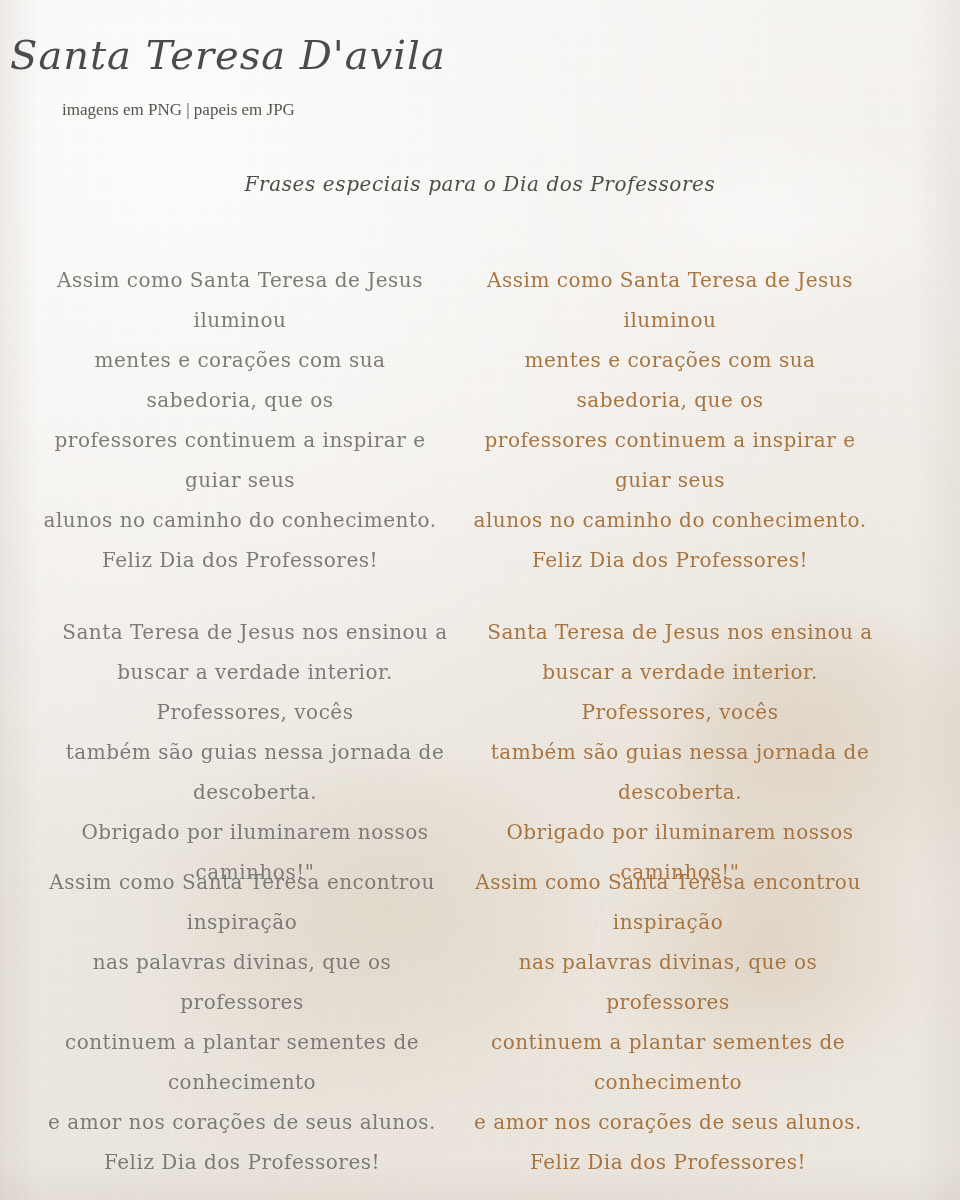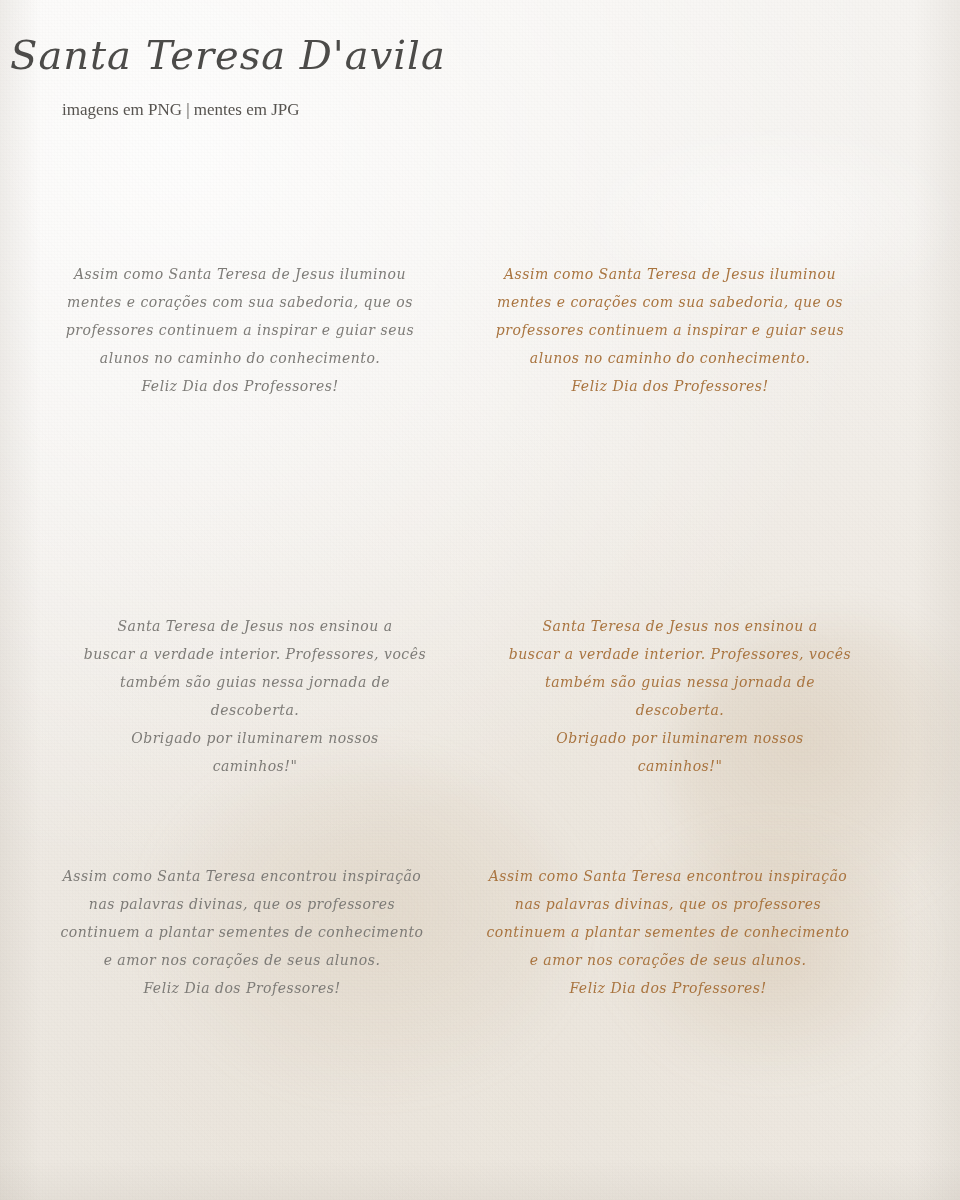--- a/index.html
+++ b/index.html
@@ -122,22 +122,21 @@
   }
   .row-1 { height: 300px; }
   .row-2 { height: 300px; }
   .row-3 { height: 250px; }
 
   .quote {
     position: absolute;
     width: 400px;
     text-align: center;
     font-family: "DejaVu Serif", serif;
-    font-style: italic;
-    font-size: 14px;
+    font-size: 20px;
     line-height: 2.0;
     letter-spacing: 0.5px;
     white-space: pre-line;
   }
   .col-left  { left: 40px; }
   .col-right { left: 470px; }
 
   .tone-grey  { color: #7d7b77; }
   .tone-brown { color: #a9743f; }
 
@@ -157,22 +156,23 @@
 <div class="wash wash-d"></div>
 <div class="wash wash-a"></div>
 <div class="wash wash-b"></div>
 <div class="wash wash-c"></div>
 <div class="grain"></div>
 <div class="edge-shade"></div>
 
 <div class="content">
 
   <div class="title">Santa Teresa D'avila</div>
-  <div class="subtitle">imagens em PNG | mentes em JPG</div>
-
+  <div class="subtitle">imagens em PNG | papeis em JPG</div>
+
+  <div class="section-heading">Frases especiais para o Dia dos Professores</div>
 
   <div class="grid">
 
     <div class="row row-1">
       <div class="quote col-left q-r1 tone-grey">Assim como Santa Teresa de Jesus iluminou
 mentes e corações com sua sabedoria, que os
 professores continuem a inspirar e guiar seus
 alunos no caminho do conhecimento.
 Feliz Dia dos Professores!</div>
       <div class="quote col-right q-r1 tone-brown">Assim como Santa Teresa de Jesus iluminou

